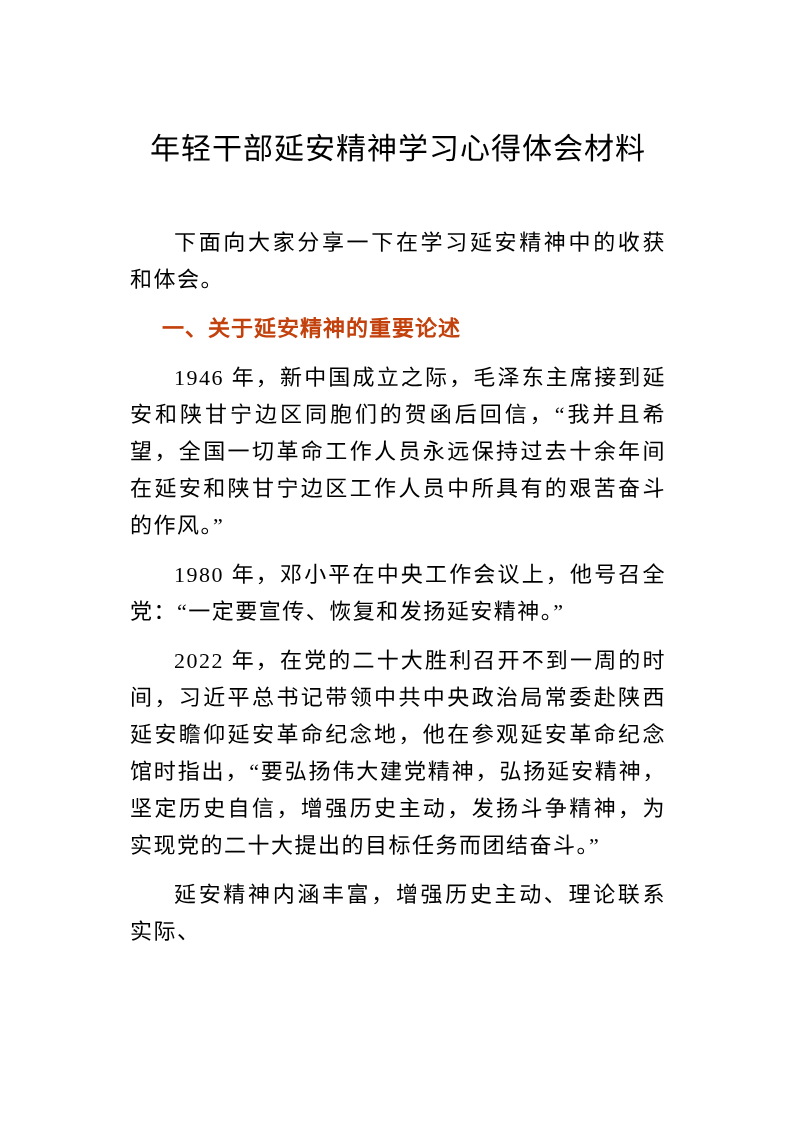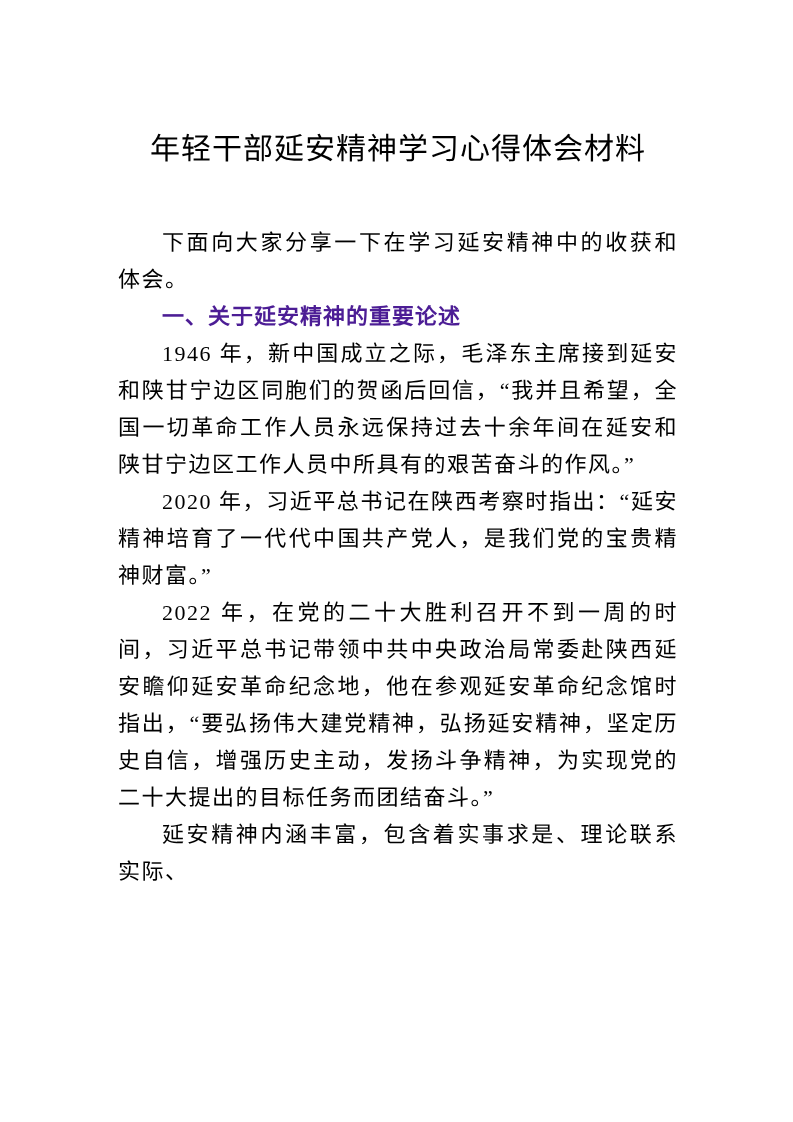--- a/index.html
+++ b/index.html
@@ -25,57 +25,57 @@
     font-family: "Liberation Serif", "DejaVu Serif", serif;
     font-size: 30px;
     font-weight: 500;
     line-height: 46px;
     letter-spacing: 1px;
     text-align: center;
     color: #000000;
     white-space: nowrap;
   }
   .para {
-    margin: 0;
+    margin: 12px;
     font-family: "Liberation Serif", "DejaVu Serif", serif;
     font-size: 22px;
     line-height: 37px;
     letter-spacing: 1.5px;
     text-align: justify;
     text-justify: inter-ideograph;
     text-indent: 2em;
     color: #000000;
   }
   .heading {
     margin: 0;
     font-family: "Liberation Sans", "DejaVu Sans", sans-serif;
     font-size: 22px;
     font-weight: 700;
     line-height: 37px;
     letter-spacing: 1px;
     text-indent: 2em;
-    color: #4c1d95;
+    color: #c2410c;
     white-space: nowrap;
   }
 </style>
 </head>
 <body>
 
 <div class="page">
 
   <h1 class="doc-title">年轻干部延安精神学习心得体会材料</h1>
 
   <p class="para">下面向大家分享一下在学习延安精神中的收获和体会。</p>
 
   <h2 class="heading">一、关于延安精神的重要论述</h2>
 
   <p class="para">1946 年，新中国成立之际，毛泽东主席接到延安和陕甘宁边区同胞们的贺函后回信，“我并且希望，全国一切革命工作人员永远保持过去十余年间在延安和陕甘宁边区工作人员中所具有的艰苦奋斗的作风。”</p>
 
+  <p class="para">1980 年，邓小平在中央工作会议上，他号召全党：“一定要宣传、恢复和发扬延安精神。”</p>
 
-  <p class="para">2020 年，习近平总书记在陕西考察时指出：“延安精神培育了一代代中国共产党人，是我们党的宝贵精神财富。”</p>
 
   <p class="para">2022 年，在党的二十大胜利召开不到一周的时间，习近平总书记带领中共中央政治局常委赴陕西延安瞻仰延安革命纪念地，他在参观延安革命纪念馆时指出，“要弘扬伟大建党精神，弘扬延安精神，坚定历史自信，增强历史主动，发扬斗争精神，为实现党的二十大提出的目标任务而团结奋斗。”</p>
 
 
 
-  <p class="para">延安精神内涵丰富，包含着实事求是、理论联系实际、</p>
+  <p class="para">延安精神内涵丰富，增强历史主动、理论联系实际、</p>
 
 </div>
 
 </body></html>

